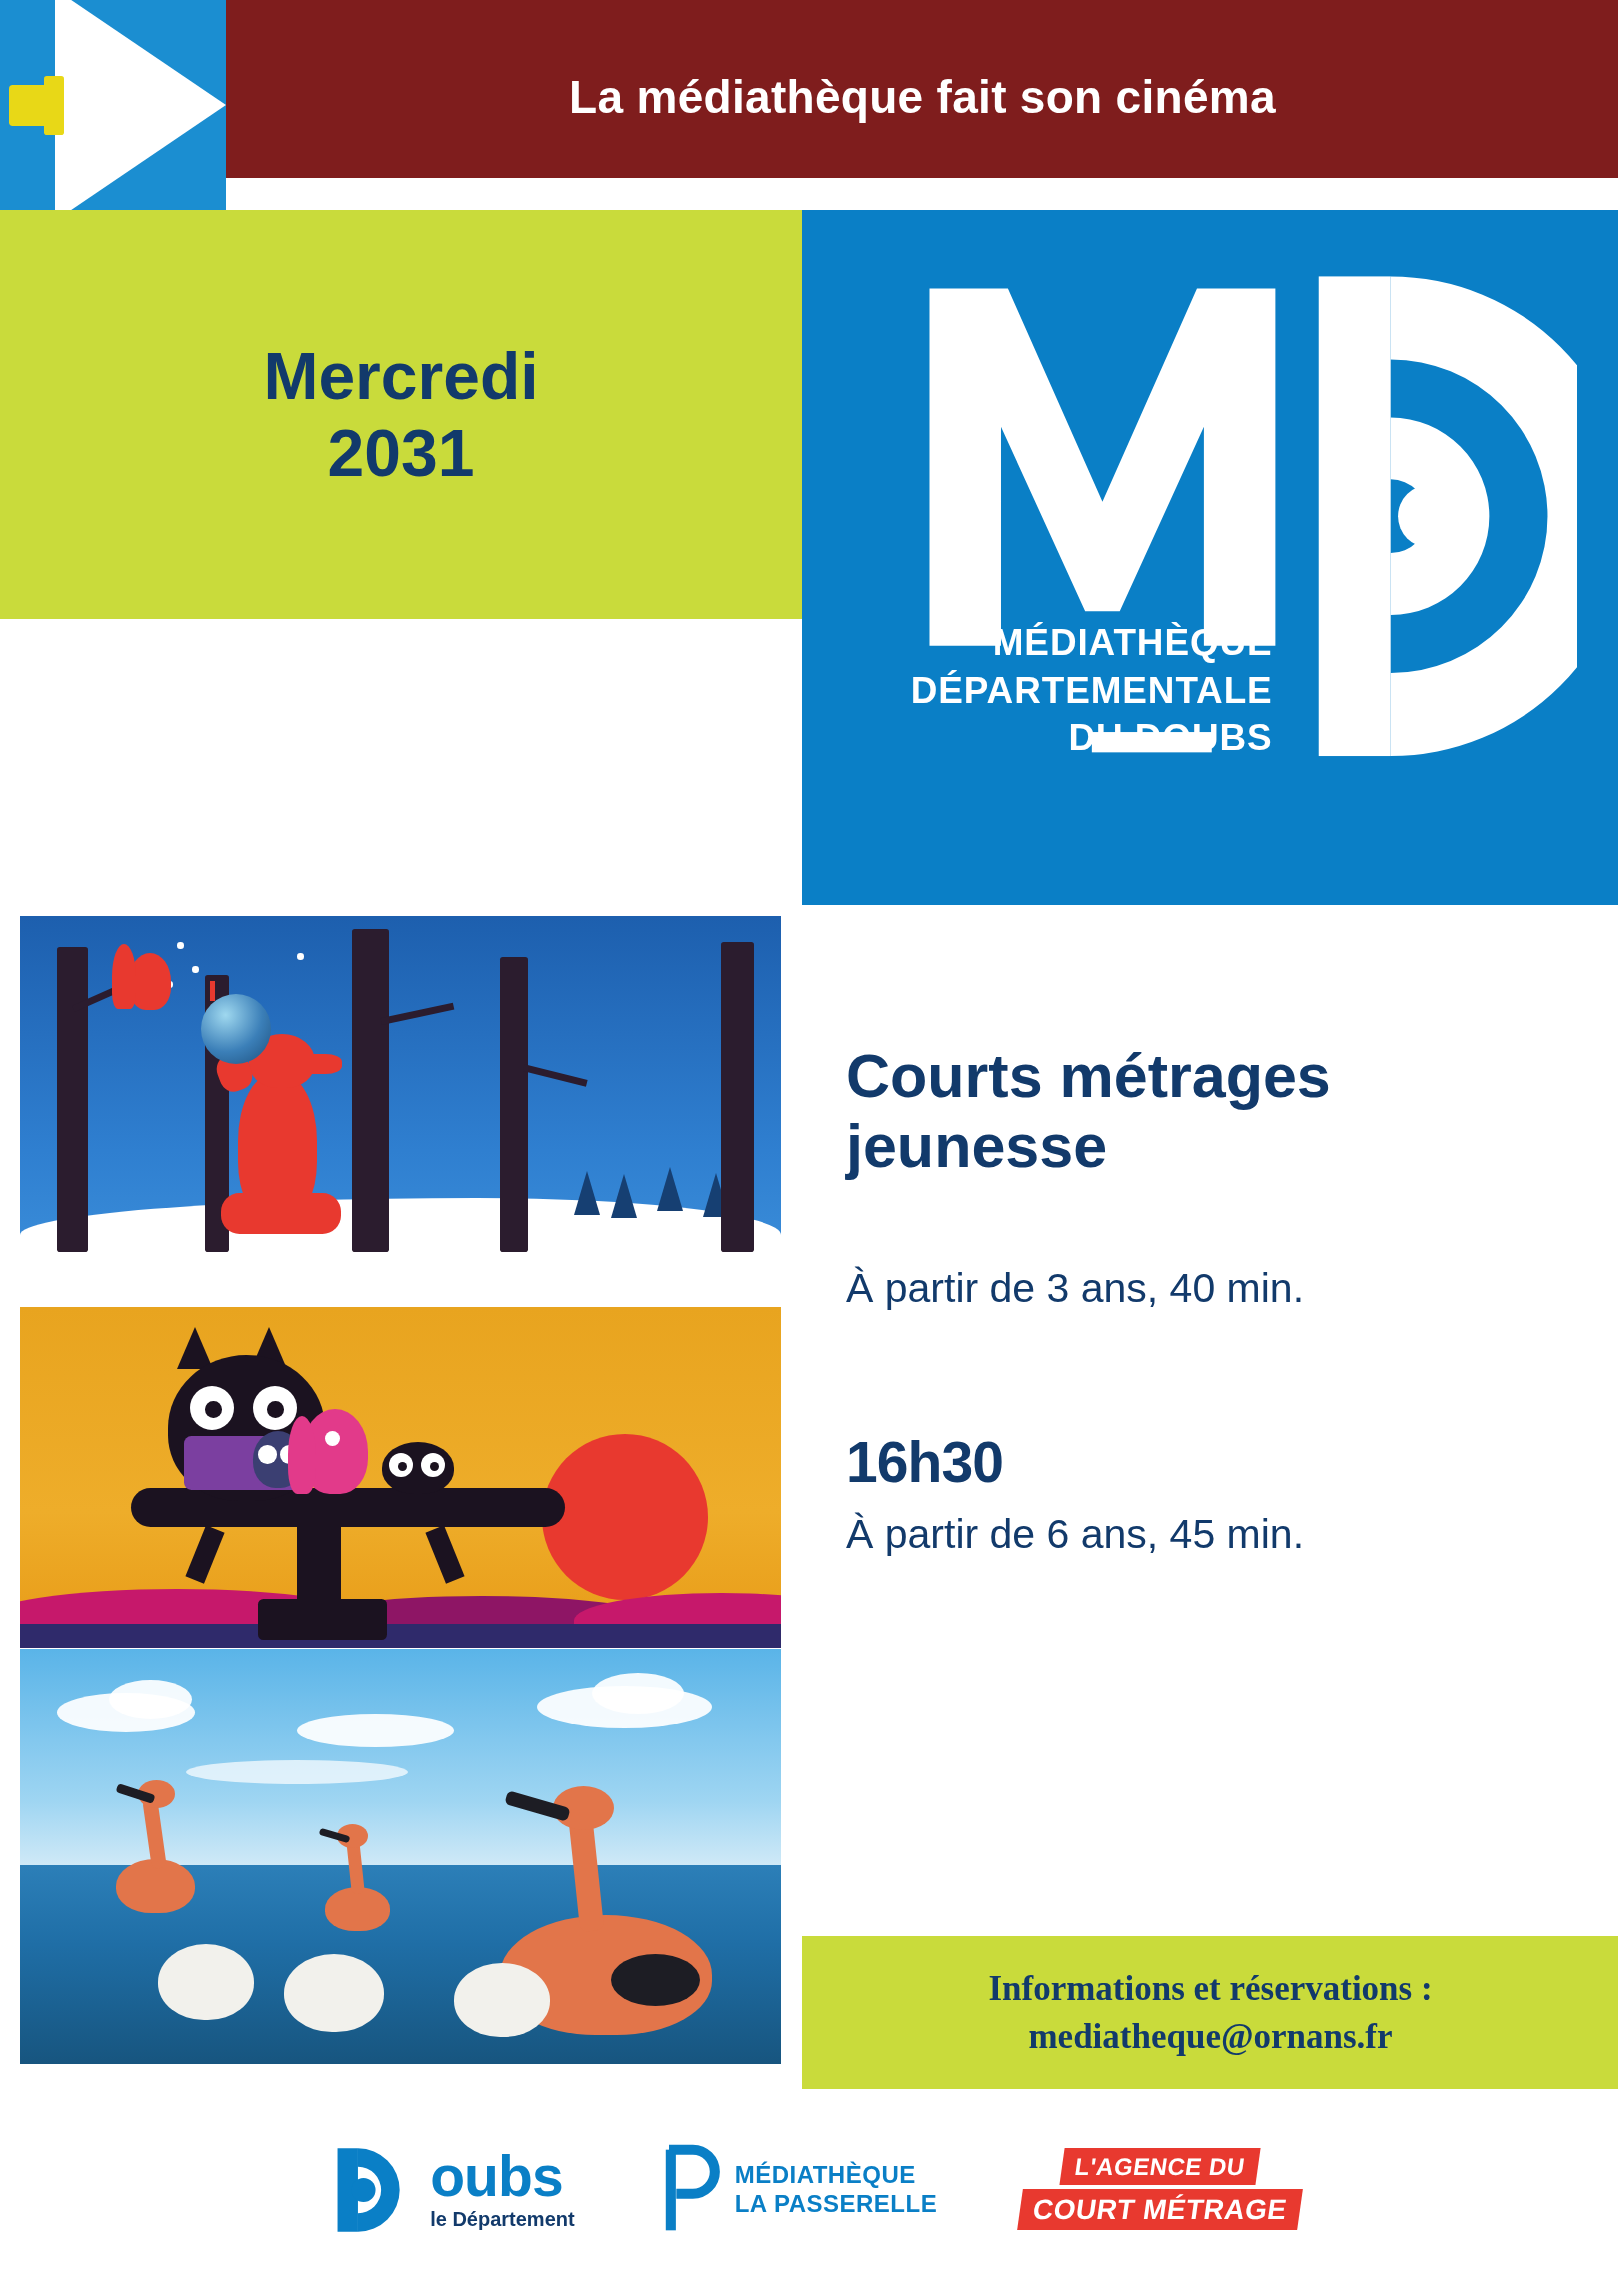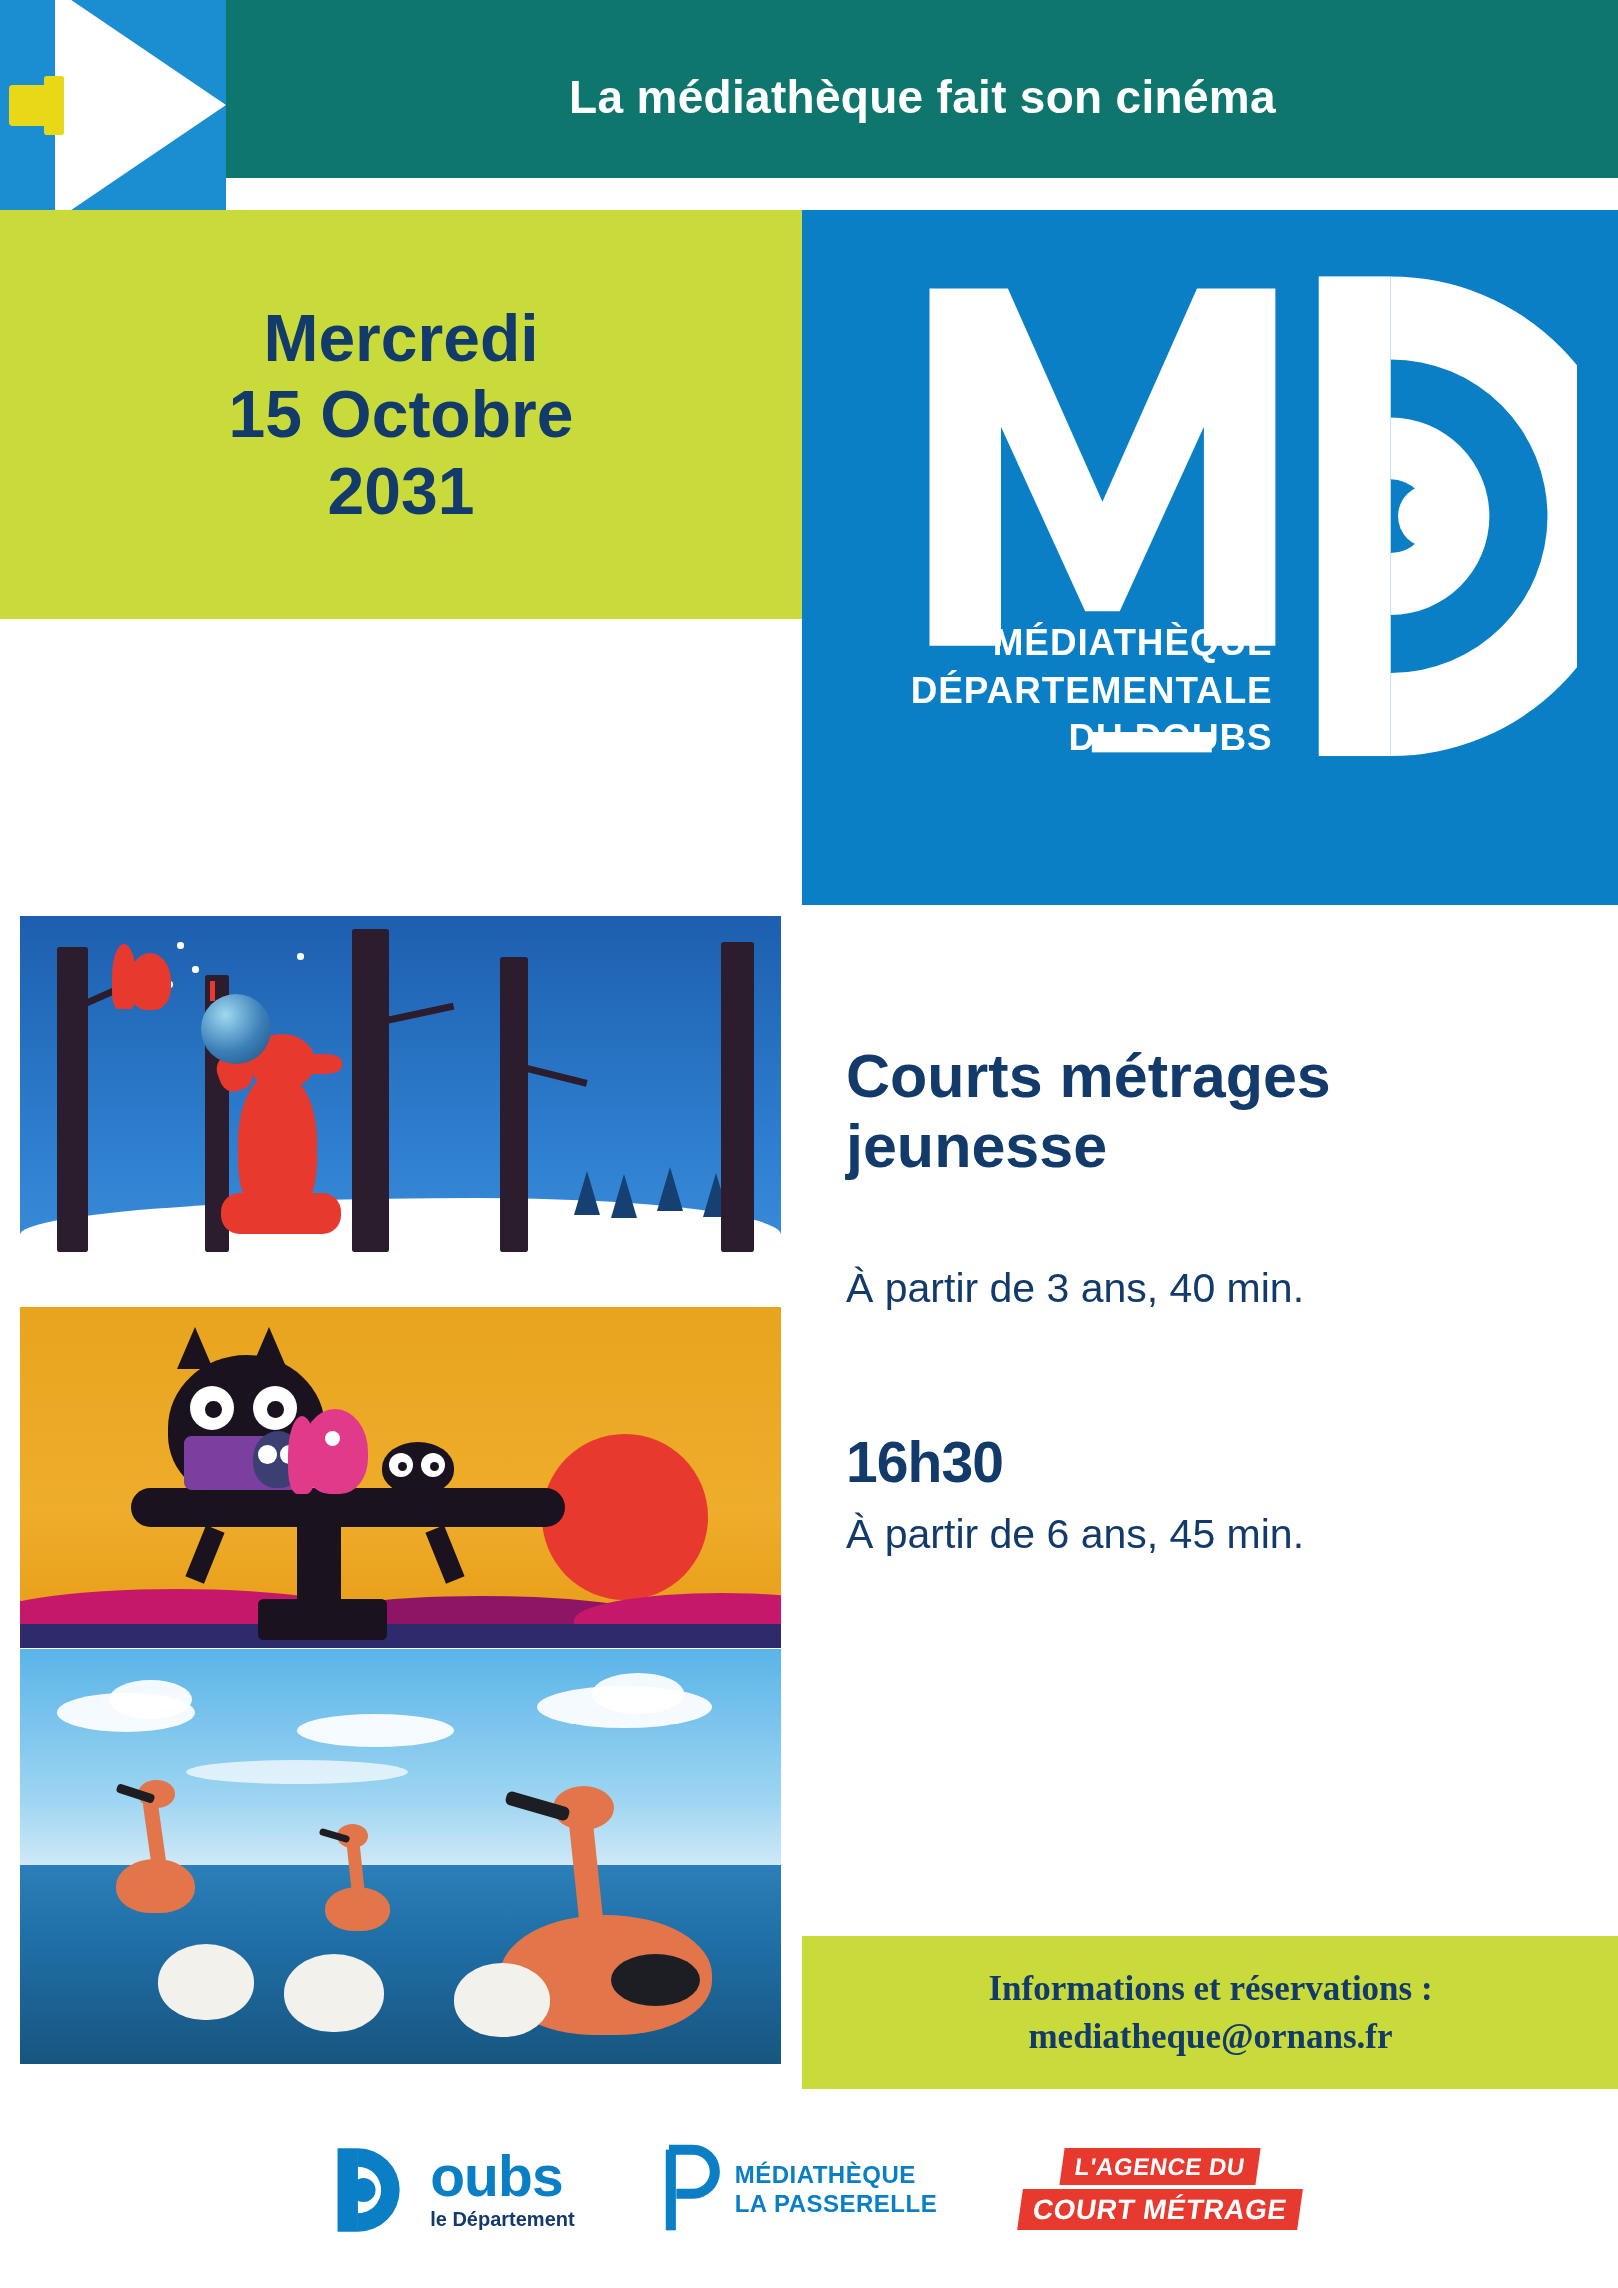--- a/index.html
+++ b/index.html
@@ -22,21 +22,21 @@
     height: 2289px;
     background: #ffffff;
   }
 
   
   .header {
     position: absolute;
     left: 0; top: 0;
     width: 1619px;
     height: 178px;
-    background: #0f766e;
+    background: #7f1d1d;
   }
   .header-projector {
     position: absolute;
     left: 0; top: 0;
     width: 226px;
     height: 210px;
     background: #1b8ed1;
     overflow: hidden;
   }
   .beam {
@@ -341,21 +341,20 @@
     <div class="header-projector">
       <div class="beam"></div>
       <div class="lens-body"></div>
       <div class="lens-front"></div>
     </div>
     <div class="header-title">La médiathèque fait son cinéma</div>
   </div>
 
   <div class="date-block">
     <div class="date-line">Mercredi</div>
-    <div class="date-line">15 Octobre</div>
     <div class="date-line">2031</div>
   </div>
 
 
   <div class="logo-block">
     <svg class="md-logo" viewBox="0 0 760 660">
 
       <path d="M40 20 H108 L190 205 L272 20 H340 V330 H278 V140 L205 300 H175 L102 140 V330 H40 Z" fill="#ffffff" transform="translate(8,10) scale(1.25)"></path>
 
       <rect x="480" y="22" width="78" height="520" fill="#ffffff"></rect>

